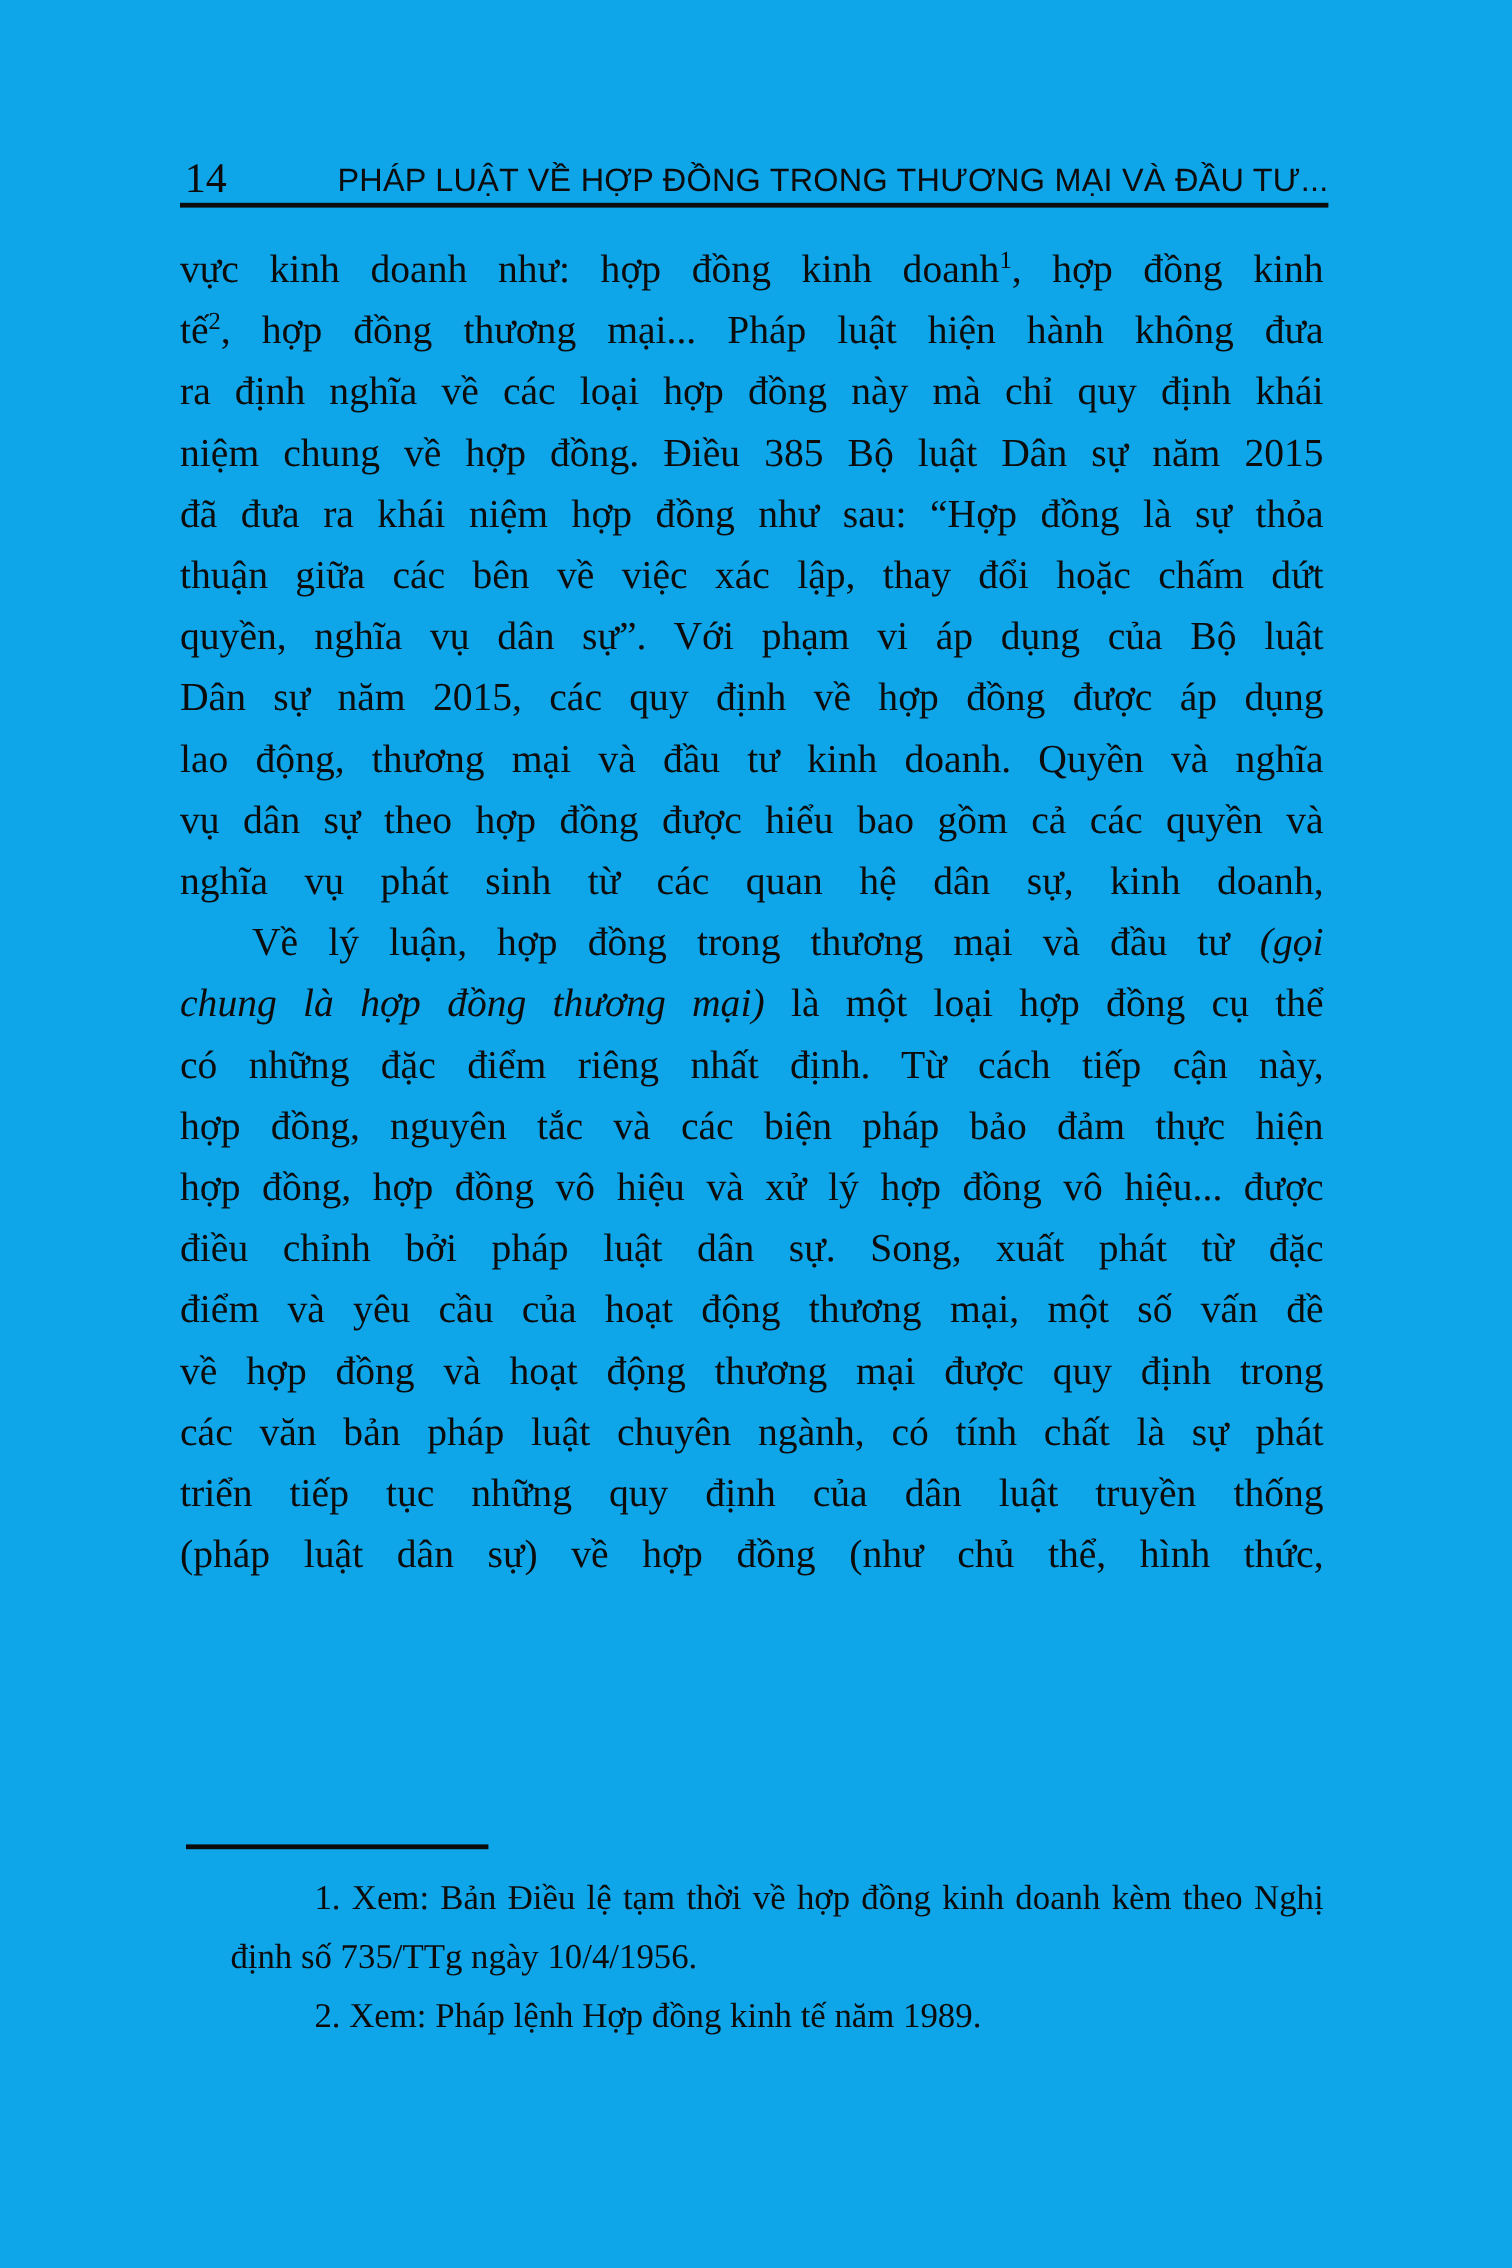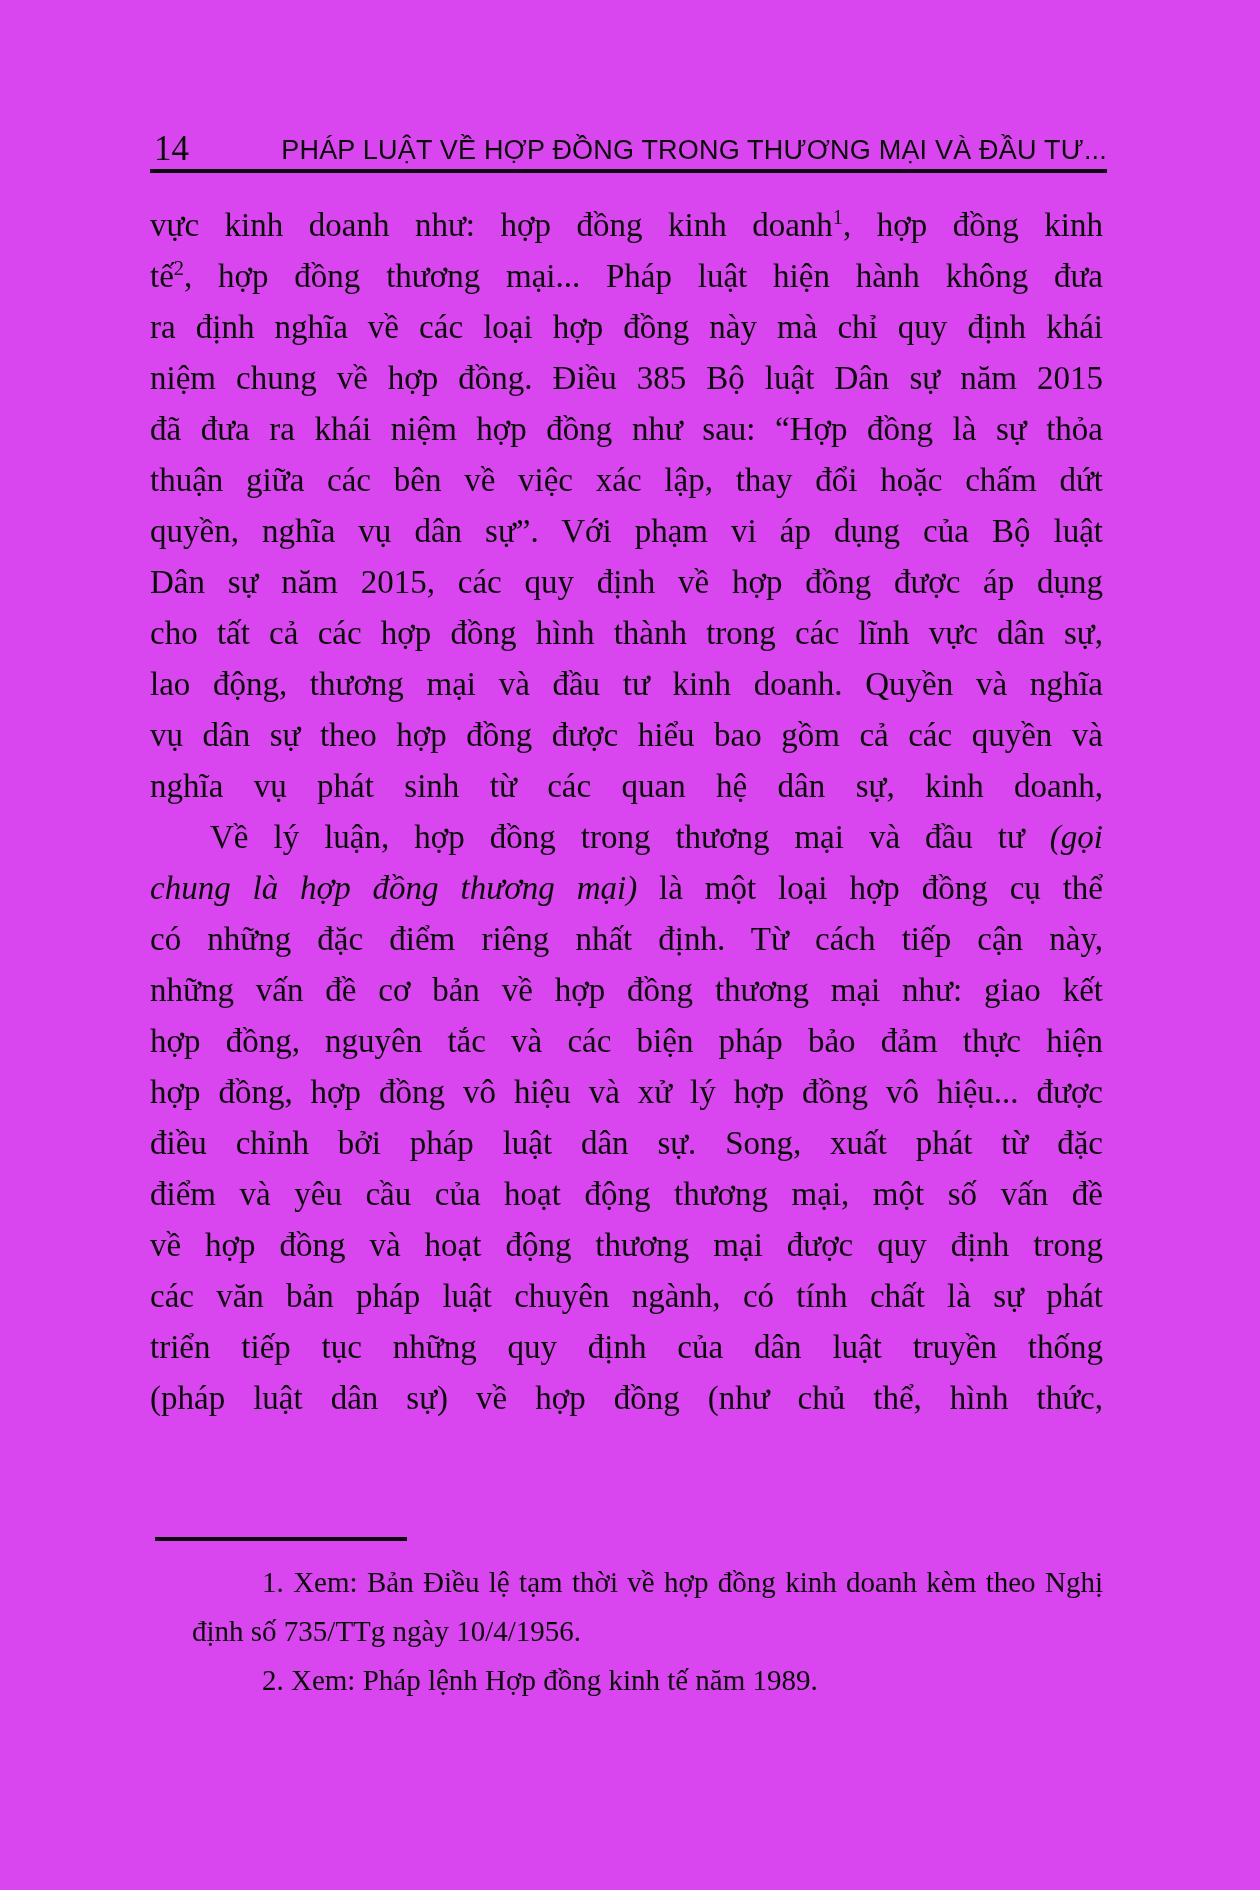--- a/index.html
+++ b/index.html
@@ -1,20 +1,20 @@
 <!DOCTYPE html>
 <html lang="vi"><head>
 <meta charset="utf-8">
 <style>
   html,body { margin:0; padding:0; background:#e8e8e8; }
   .page {
     position:relative;
     width:1260px; height:1890px;
     margin:0 auto;
-    background:#d946ef;
+    background:#0ea5e9;
     color:#0c0c0c;
     font-family:"Liberation Serif","DejaVu Serif",serif;
     overflow:hidden;
   }
   
   .running-head {
     position:absolute; left:150px; top:124px; width:957px; height:42px;
   }
   .pagenum {
     position:absolute; left:4px; bottom:0;
@@ -73,30 +73,28 @@
   <div class="body-text" id="body-text">
       <div>
         <div class="line">vực kinh doanh như: hợp đồng kinh doanh<sup>1</sup>, hợp đồng kinh</div>
         <div class="line">tế<sup>2</sup>, hợp đồng thương mại... Pháp luật hiện hành không đưa</div>
         <div class="line">ra định nghĩa về các loại hợp đồng này mà chỉ quy định khái</div>
         <div class="line">niệm chung về hợp đồng. Điều 385 Bộ luật Dân sự năm 2015</div>
         <div class="line">đã đưa ra khái niệm hợp đồng như sau: “Hợp đồng là sự thỏa</div>
         <div class="line">thuận giữa các bên về việc xác lập, thay đổi hoặc chấm dứt</div>
         <div class="line">quyền, nghĩa vụ dân sự”. Với phạm vi áp dụng của Bộ luật</div>
         <div class="line">Dân sự năm 2015, các quy định về hợp đồng được áp dụng</div>
-        <div class="line">cho tất cả các hợp đồng hình thành trong các lĩnh vực dân sự,</div>
         <div class="line">lao động, thương mại và đầu tư kinh doanh. Quyền và nghĩa</div>
         <div class="line">vụ dân sự theo hợp đồng được hiểu bao gồm cả các quyền và</div>
         <div class="line">nghĩa vụ phát sinh từ các quan hệ dân sự, kinh doanh,</div>
       </div>
       <div>
         <div class="line indent">Về lý luận, hợp đồng trong thương mại và đầu tư <i>(gọi</i></div>
         <div class="line"><i>chung là hợp đồng thương mại)</i> là một loại hợp đồng cụ thể</div>
         <div class="line">có những đặc điểm riêng nhất định. Từ cách tiếp cận này,</div>
-        <div class="line">những vấn đề cơ bản về hợp đồng thương mại như: giao kết</div>
         <div class="line">hợp đồng, nguyên tắc và các biện pháp bảo đảm thực hiện</div>
         <div class="line">hợp đồng, hợp đồng vô hiệu và xử lý hợp đồng vô hiệu... được</div>
         <div class="line">điều chỉnh bởi pháp luật dân sự. Song, xuất phát từ đặc</div>
         <div class="line">điểm và yêu cầu của hoạt động thương mại, một số vấn đề</div>
         <div class="line">về hợp đồng và hoạt động thương mại được quy định trong</div>
         <div class="line">các văn bản pháp luật chuyên ngành, có tính chất là sự phát</div>
         <div class="line">triển tiếp tục những quy định của dân luật truyền thống</div>
         <div class="line">(pháp luật dân sự) về hợp đồng (như chủ thể, hình thức,</div>
       </div>
     </div>

